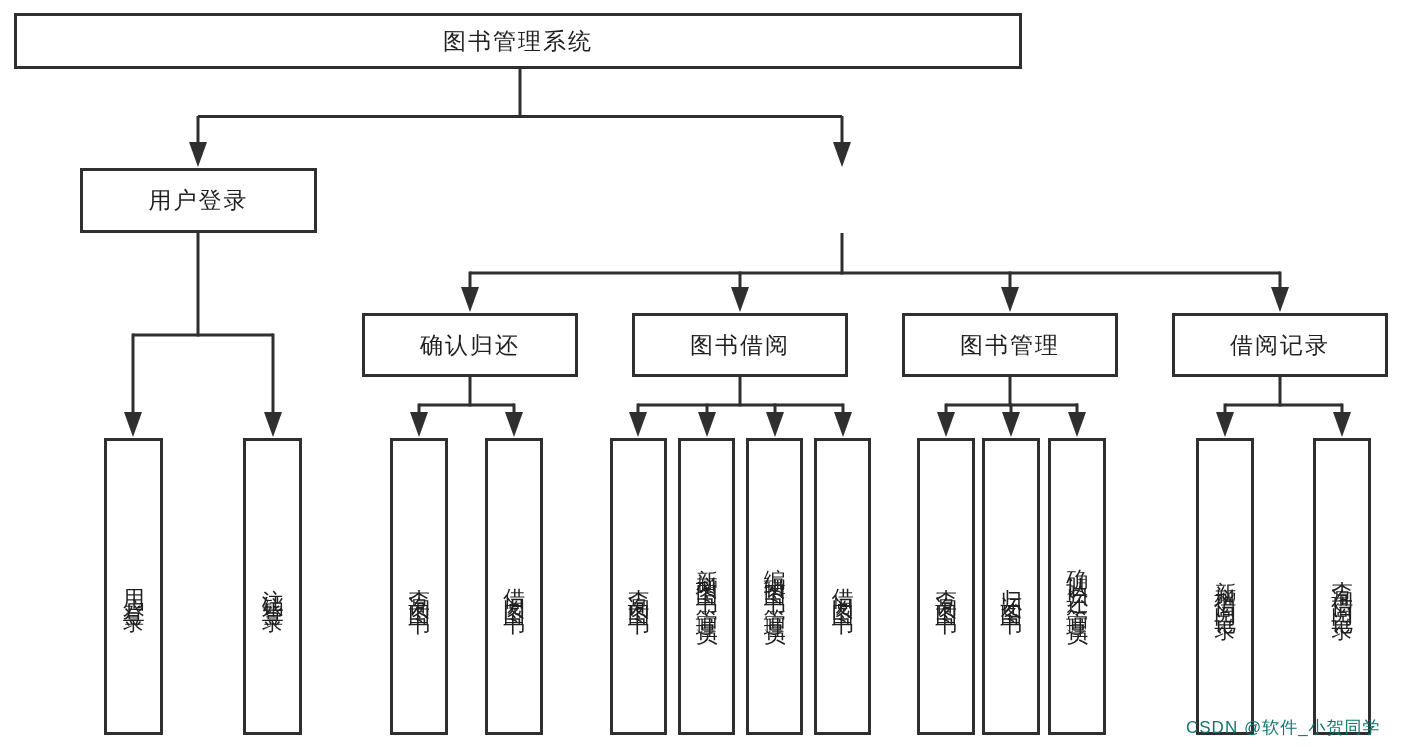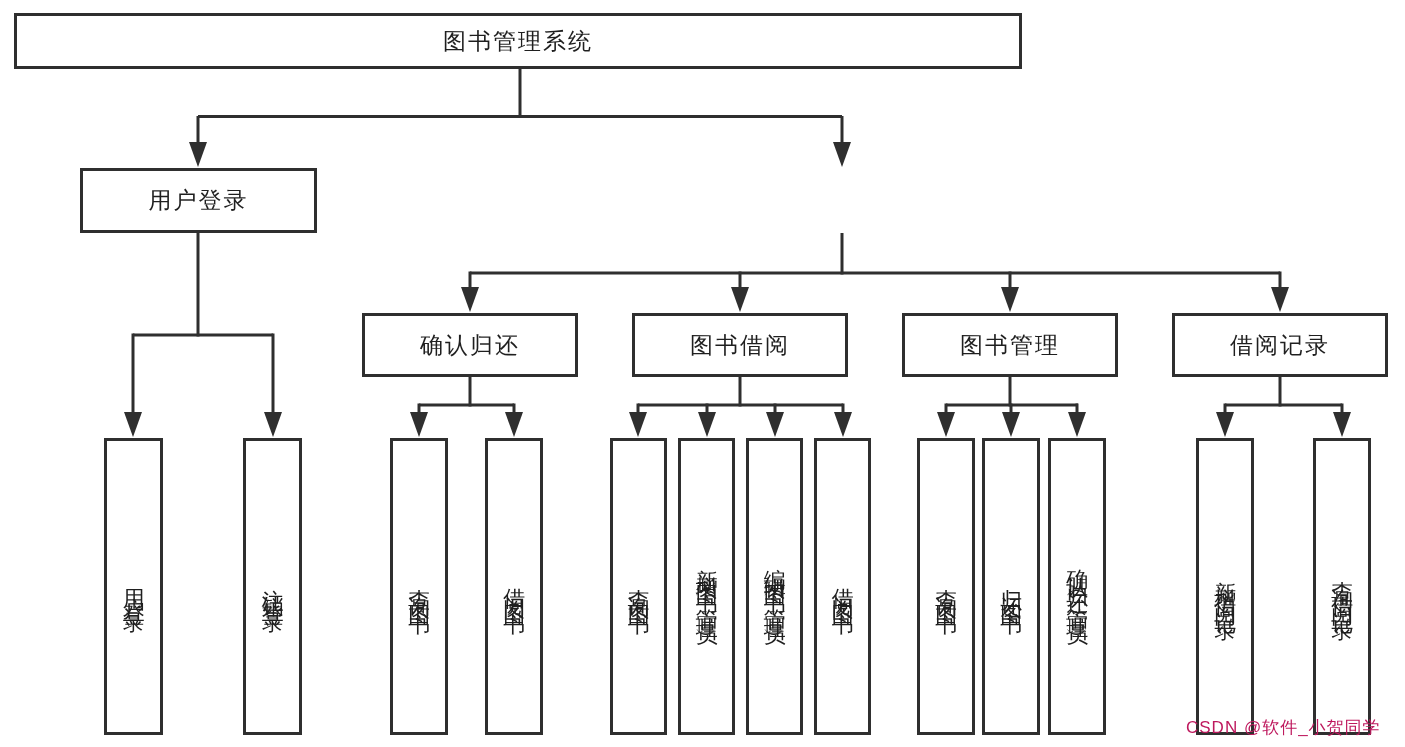--- a/index.html
+++ b/index.html
@@ -31,21 +31,21 @@
   .vbox span{
     writing-mode:vertical-lr;
     text-orientation:mixed;
     font-size:22px;
     letter-spacing:8px;
     line-height:1.2;
   }
   .watermark{
     position:absolute;
     z-index:3;
-    color:#be185d;
+    color:#0f766e;
     font-size:17px;
     white-space:nowrap;
     letter-spacing:1px;
   }
 </style>
 </head>
 <body>
 
 <div id="canvas">
 

